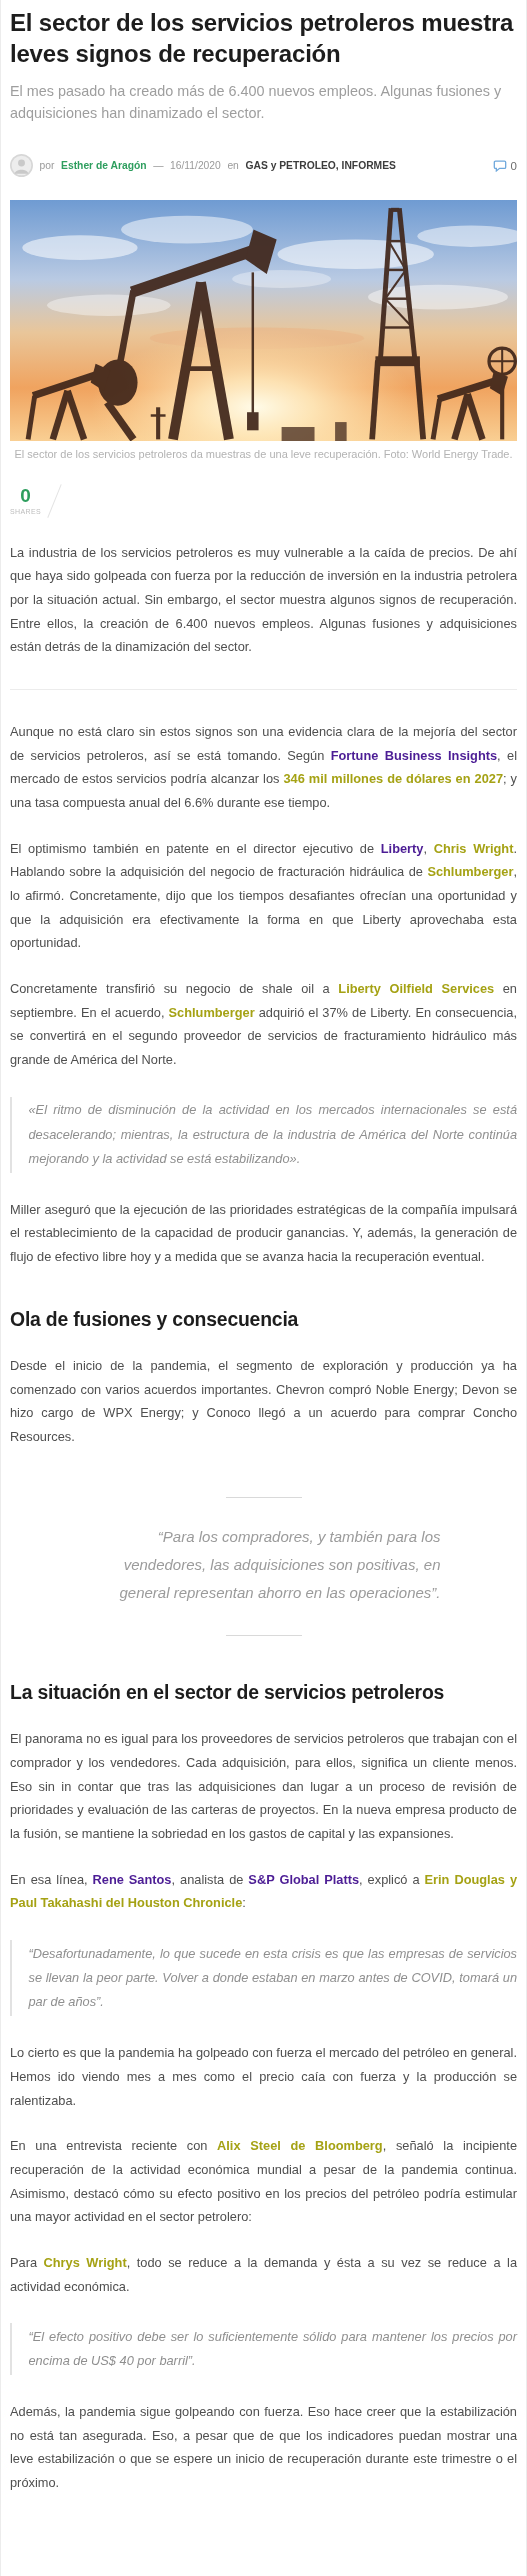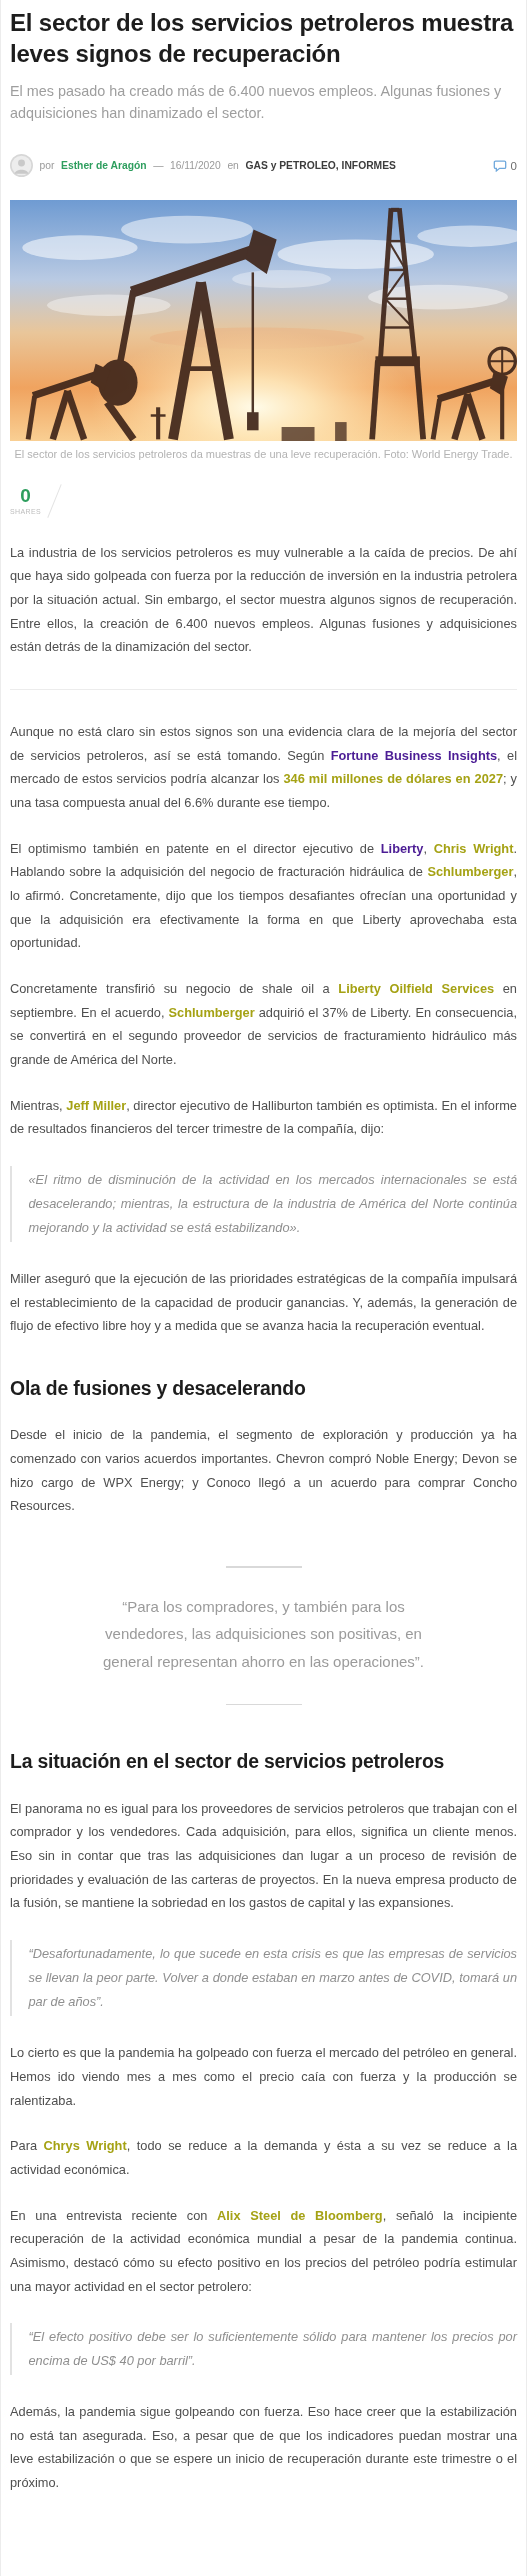--- a/index.html
+++ b/index.html
@@ -49,22 +49,22 @@
   .body hr { border:none; border-top:0.8px solid #ececec; margin:30px 0; }
   .body h2 {
     font-size:19.4px; color:#1d1d1d; font-weight:bold; letter-spacing:-0.2px;
     margin:38px 0 3.3px 0; line-height:1.3;
   }
   .body blockquote {
     margin:25px 0; padding:1.6px 0 1.6px 16.5px; border-left:2.5px solid #e2e2e2;
     font-style:italic; color:#8f8f8f; font-size:12.8px; line-height:1.9; text-align:justify;
   }
   .body .pullquote {
-    width:354px; margin:48px auto 44px auto; text-align:center;
-    color:#9b9b9b; font-size:15px; line-height:1.85;
+    width:354px; margin:48px auto 44px auto; text-align:right;
+    font-style:italic; color:#9b9b9b; font-size:15px; line-height:1.85;
   }
   .body .pullquote::before, .body .pullquote::after {
     content:""; display:block; width:76px; height:1.6px; background:#d9d9d9; margin:0 auto;
   }
   .body .pullquote::before { margin-bottom:25px; }
   .body .pullquote::after { margin-top:28px; }
   
   .lg { color:#4c1d95; font-weight:bold; cursor:pointer; }
   .ly { color:#a5a214; font-weight:bold; cursor:pointer; }
 </style>
@@ -194,30 +194,30 @@
     </div>
     <div class="shareslash"></div>
   </div>
 
   <div class="body">
       <p class="para"><span>La industria de los servicios petroleros es muy vulnerable a la caída de precios. De ahí que haya sido golpeada con fuerza por la reducción de inversión en la industria petrolera por la situación actual. Sin embargo, el sector muestra algunos signos de recuperación. Entre ellos, la creación de 6.400 nuevos empleos. Algunas fusiones y adquisiciones están detrás de la dinamización del sector.</span></p>
       <hr>
       <p class="para"><span>Aunque no está claro sin estos signos son una evidencia clara de la mejoría del sector de servicios petroleros, así se está tomando. Según </span><span class="lg">Fortune Business Insights</span><span>, el mercado de estos servicios podría alcanzar los </span><span class="ly">346 mil millones de dólares en 2027</span><span>; y una tasa compuesta anual del 6.6% durante ese tiempo.</span></p>
       <p class="para"><span>El optimismo también en patente en el director ejecutivo de </span><span class="lg">Liberty</span><span>, </span><span class="ly">Chris Wright</span><span>. Hablando sobre la adquisición del negocio de fracturación hidráulica de </span><span class="ly">Schlumberger</span><span>, lo afirmó. Concretamente, dijo que los tiempos desafiantes ofrecían una oportunidad y que la adquisición era efectivamente la forma en que Liberty aprovechaba esta oportunidad.</span></p>
       <p class="para"><span>Concretamente transfirió su negocio de shale oil a </span><span class="ly">Liberty Oilfield Services</span><span> en septiembre. En el acuerdo, </span><span class="ly">Schlumberger</span><span> adquirió el 37% de Liberty. En consecuencia, se convertirá en el segundo proveedor de servicios de fracturamiento hidráulico más grande de América del Norte.</span></p>
-      <p class="para"><span>Mientras, </span><span class="ly">Jeff Miller</span><span>, director ejecutivo de Halliburton también es optimista. En el informe de resultados financieros del tercer trimestre de la compañía, dijo:</span></p>
       <blockquote><span>«El ritmo de disminución de la actividad en los mercados internacionales se está desacelerando; mientras, la estructura de la industria de América del Norte continúa mejorando y la actividad se está estabilizando».</span></blockquote>
       <p class="para"><span>Miller aseguró que la ejecución de las prioridades estratégicas de la compañía impulsará el restablecimiento de la capacidad de producir ganancias. Y, además, la generación de flujo de efectivo libre hoy y a medida que se avanza hacia la recuperación eventual.</span></p>
-      <h2><span>Ola de fusiones y desacelerando</span></h2>
+      <h2><span>Ola de fusiones y consecuencia</span></h2>
       <p class="para"><span>Desde el inicio de la pandemia, el segmento de exploración y producción ya ha comenzado con varios acuerdos importantes. Chevron compró Noble Energy; Devon se hizo cargo de WPX Energy; y Conoco llegó a un acuerdo para comprar Concho Resources.</span></p>
       <div class="pullquote"><span>“Para los compradores, y también para los vendedores, las adquisiciones son positivas, en general representan ahorro en las operaciones”.</span></div>
       <h2><span>La situación en el sector de servicios petroleros</span></h2>
       <p class="para"><span>El panorama no es igual para los proveedores de servicios petroleros que trabajan con el comprador y los vendedores. Cada adquisición, para ellos, significa un cliente menos. Eso sin in contar que tras las adquisiciones dan lugar a un proceso de revisión de prioridades y evaluación de las carteras de proyectos. En la nueva empresa producto de la fusión, se mantiene la sobriedad en los gastos de capital y las expansiones.</span></p>
+      <p class="para"><span>En esa línea, </span><span class="lg">Rene Santos</span><span>, analista de </span><span class="lg">S&amp;P Global Platts</span><span>, explicó a </span><span class="ly">Erin Douglas y Paul Takahashi del Houston Chronicle</span><span>:</span></p>
       <blockquote><span>“Desafortunadamente, lo que sucede en esta crisis es que las empresas de servicios se llevan la peor parte. Volver a donde estaban en marzo antes de COVID, tomará un par de años”.</span></blockquote>
       <p class="para"><span>Lo cierto es que la pandemia ha golpeado con fuerza el mercado del petróleo en general. Hemos ido viendo mes a mes como el precio caía con fuerza y la producción se ralentizaba.</span></p>
+      <p class="para"><span>En una entrevista reciente con </span><span class="ly">Alix Steel de Bloomberg</span><span>, señaló la incipiente recuperación de la actividad económica mundial a pesar de la pandemia continua. Asimismo, destacó cómo su efecto positivo en los precios del petróleo podría estimular una mayor actividad en el sector petrolero:</span></p>
       <p class="para"><span>Para </span><span class="ly">Chrys Wright</span><span>, todo se reduce a la demanda y ésta a su vez se reduce a la actividad económica.</span></p>
-      <p class="para"><span>En una entrevista reciente con </span><span class="ly">Alix Steel de Bloomberg</span><span>, señaló la incipiente recuperación de la actividad económica mundial a pesar de la pandemia continua. Asimismo, destacó cómo su efecto positivo en los precios del petróleo podría estimular una mayor actividad en el sector petrolero:</span></p>
       <blockquote><span>“El efecto positivo debe ser lo suficientemente sólido para mantener los precios por encima de US$ 40 por barril”.</span></blockquote>
       <p class="para"><span>Además, la pandemia sigue golpeando con fuerza. Eso hace creer que la estabilización no está tan asegurada. Eso, a pesar que de que los indicadores puedan mostrar una leve estabilización o que se espere un inicio de recuperación durante este trimestre o el próximo.</span></p>
     </div>
 
 </div>
 
 
 </body></html>

